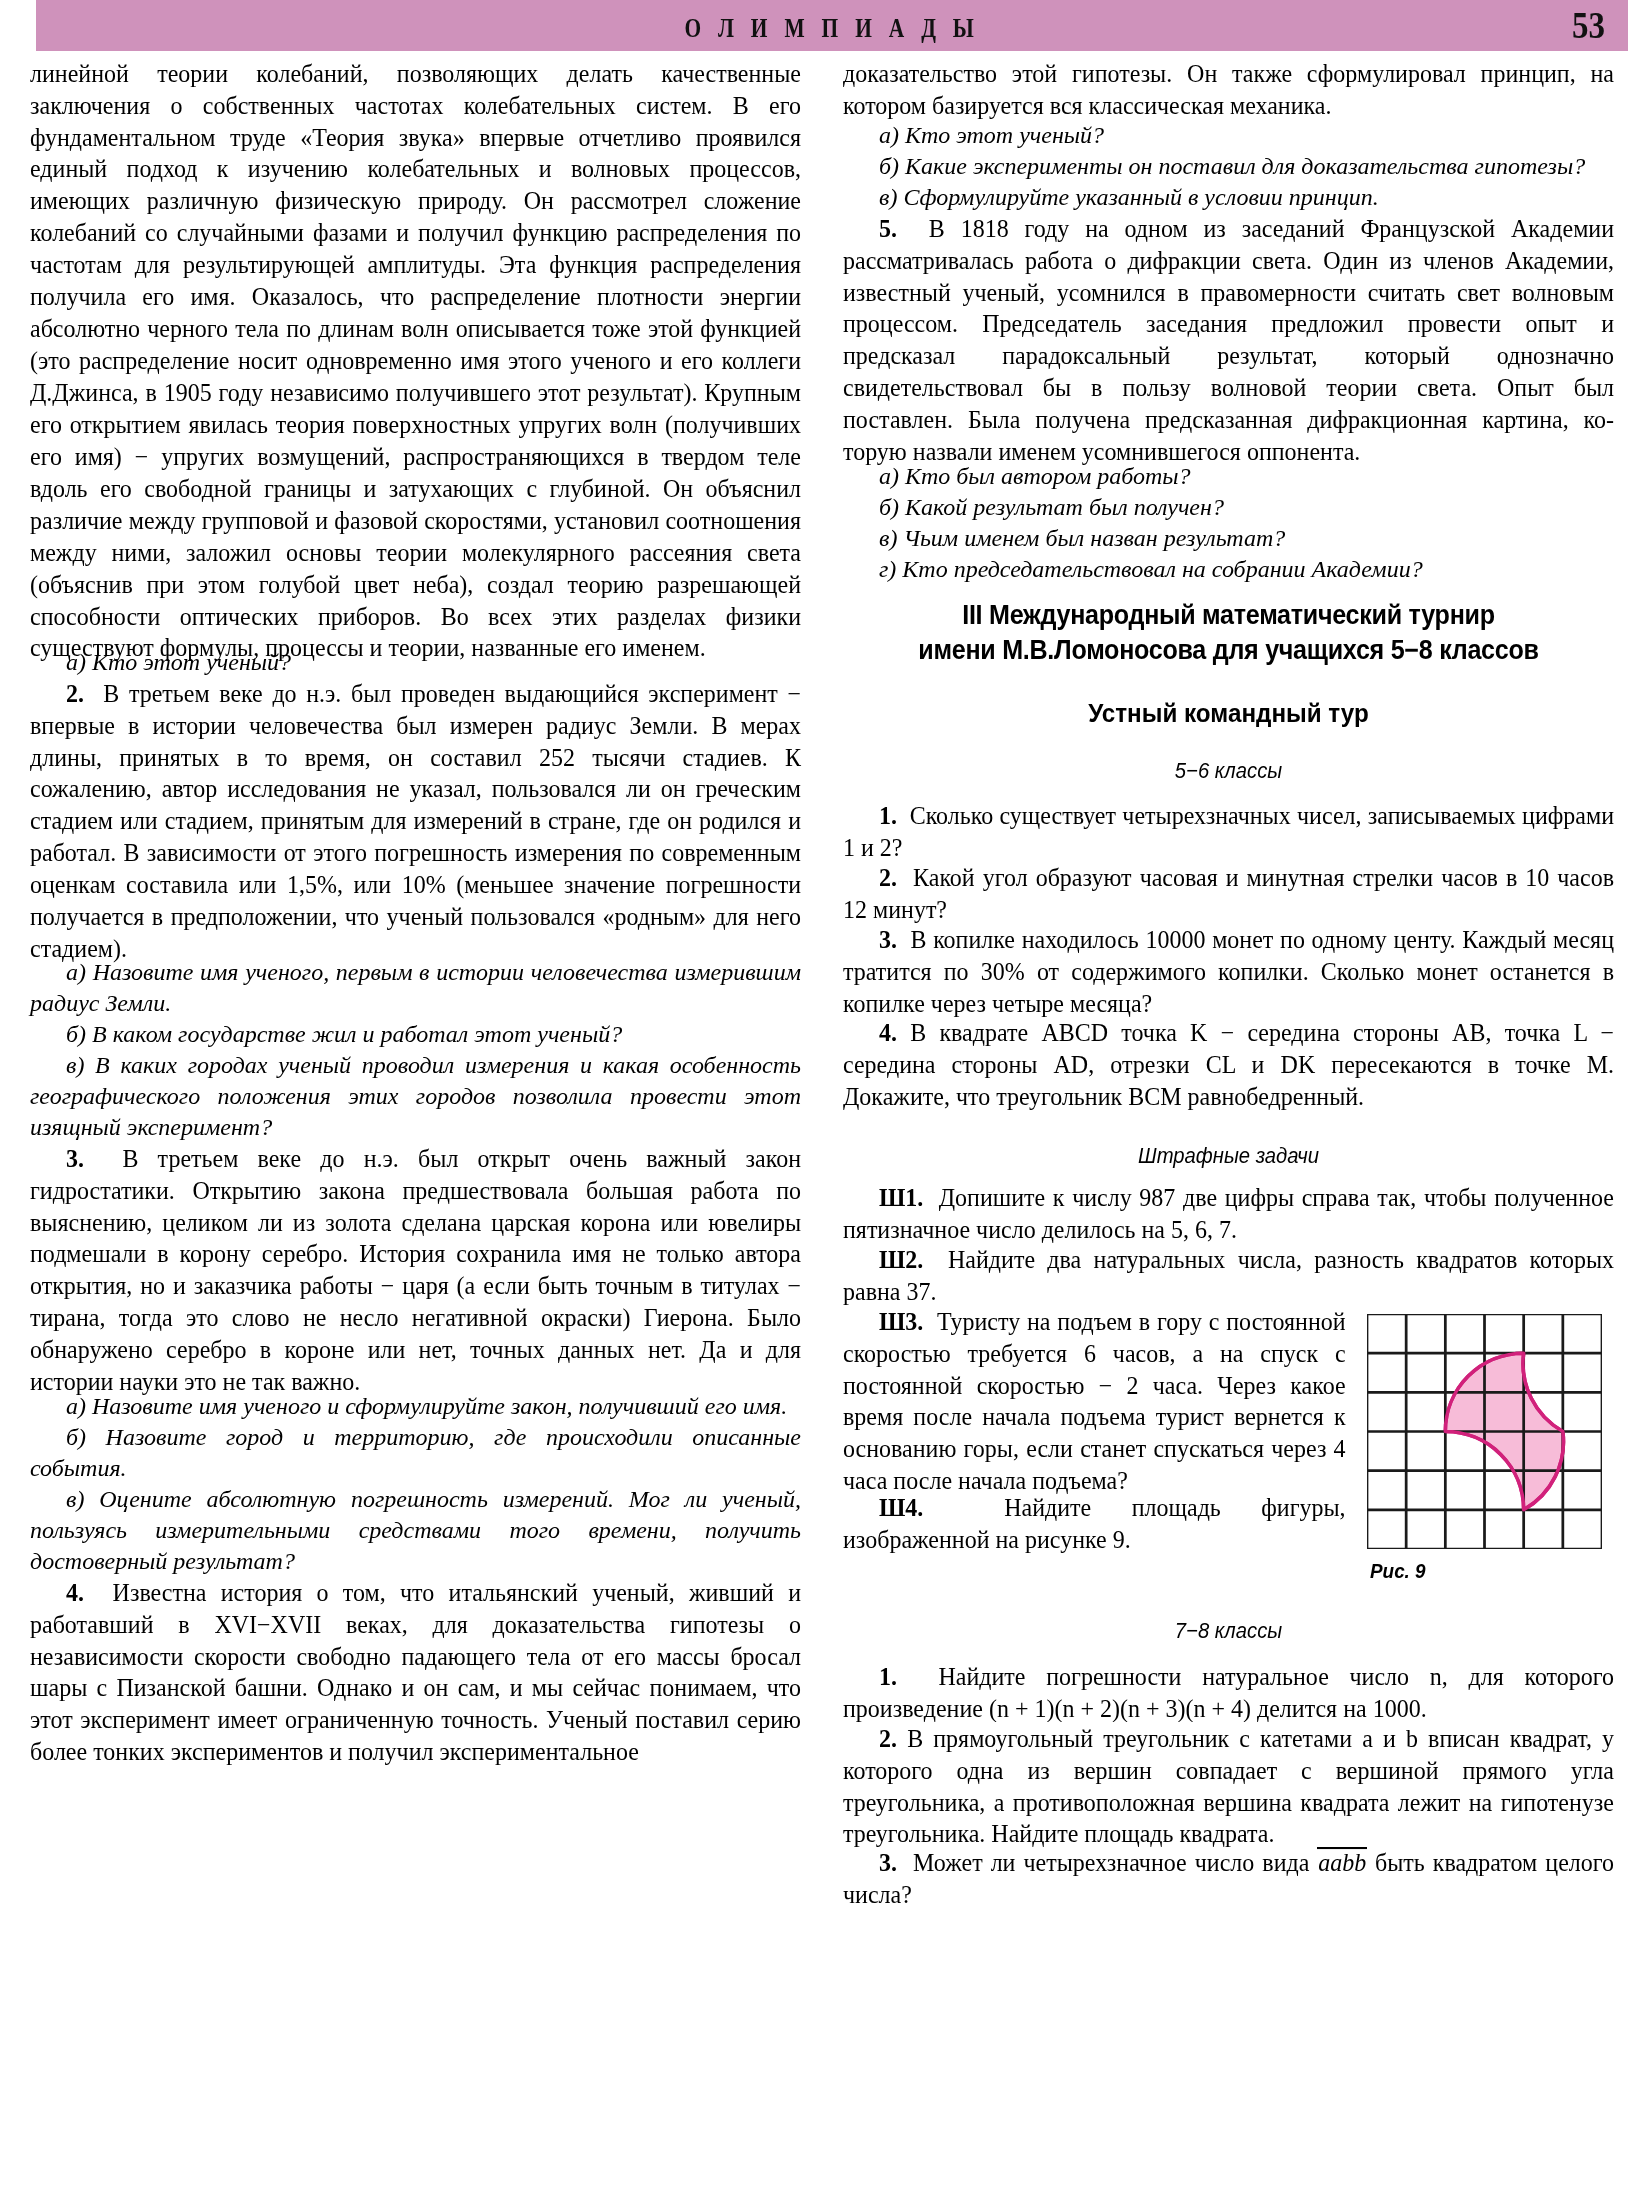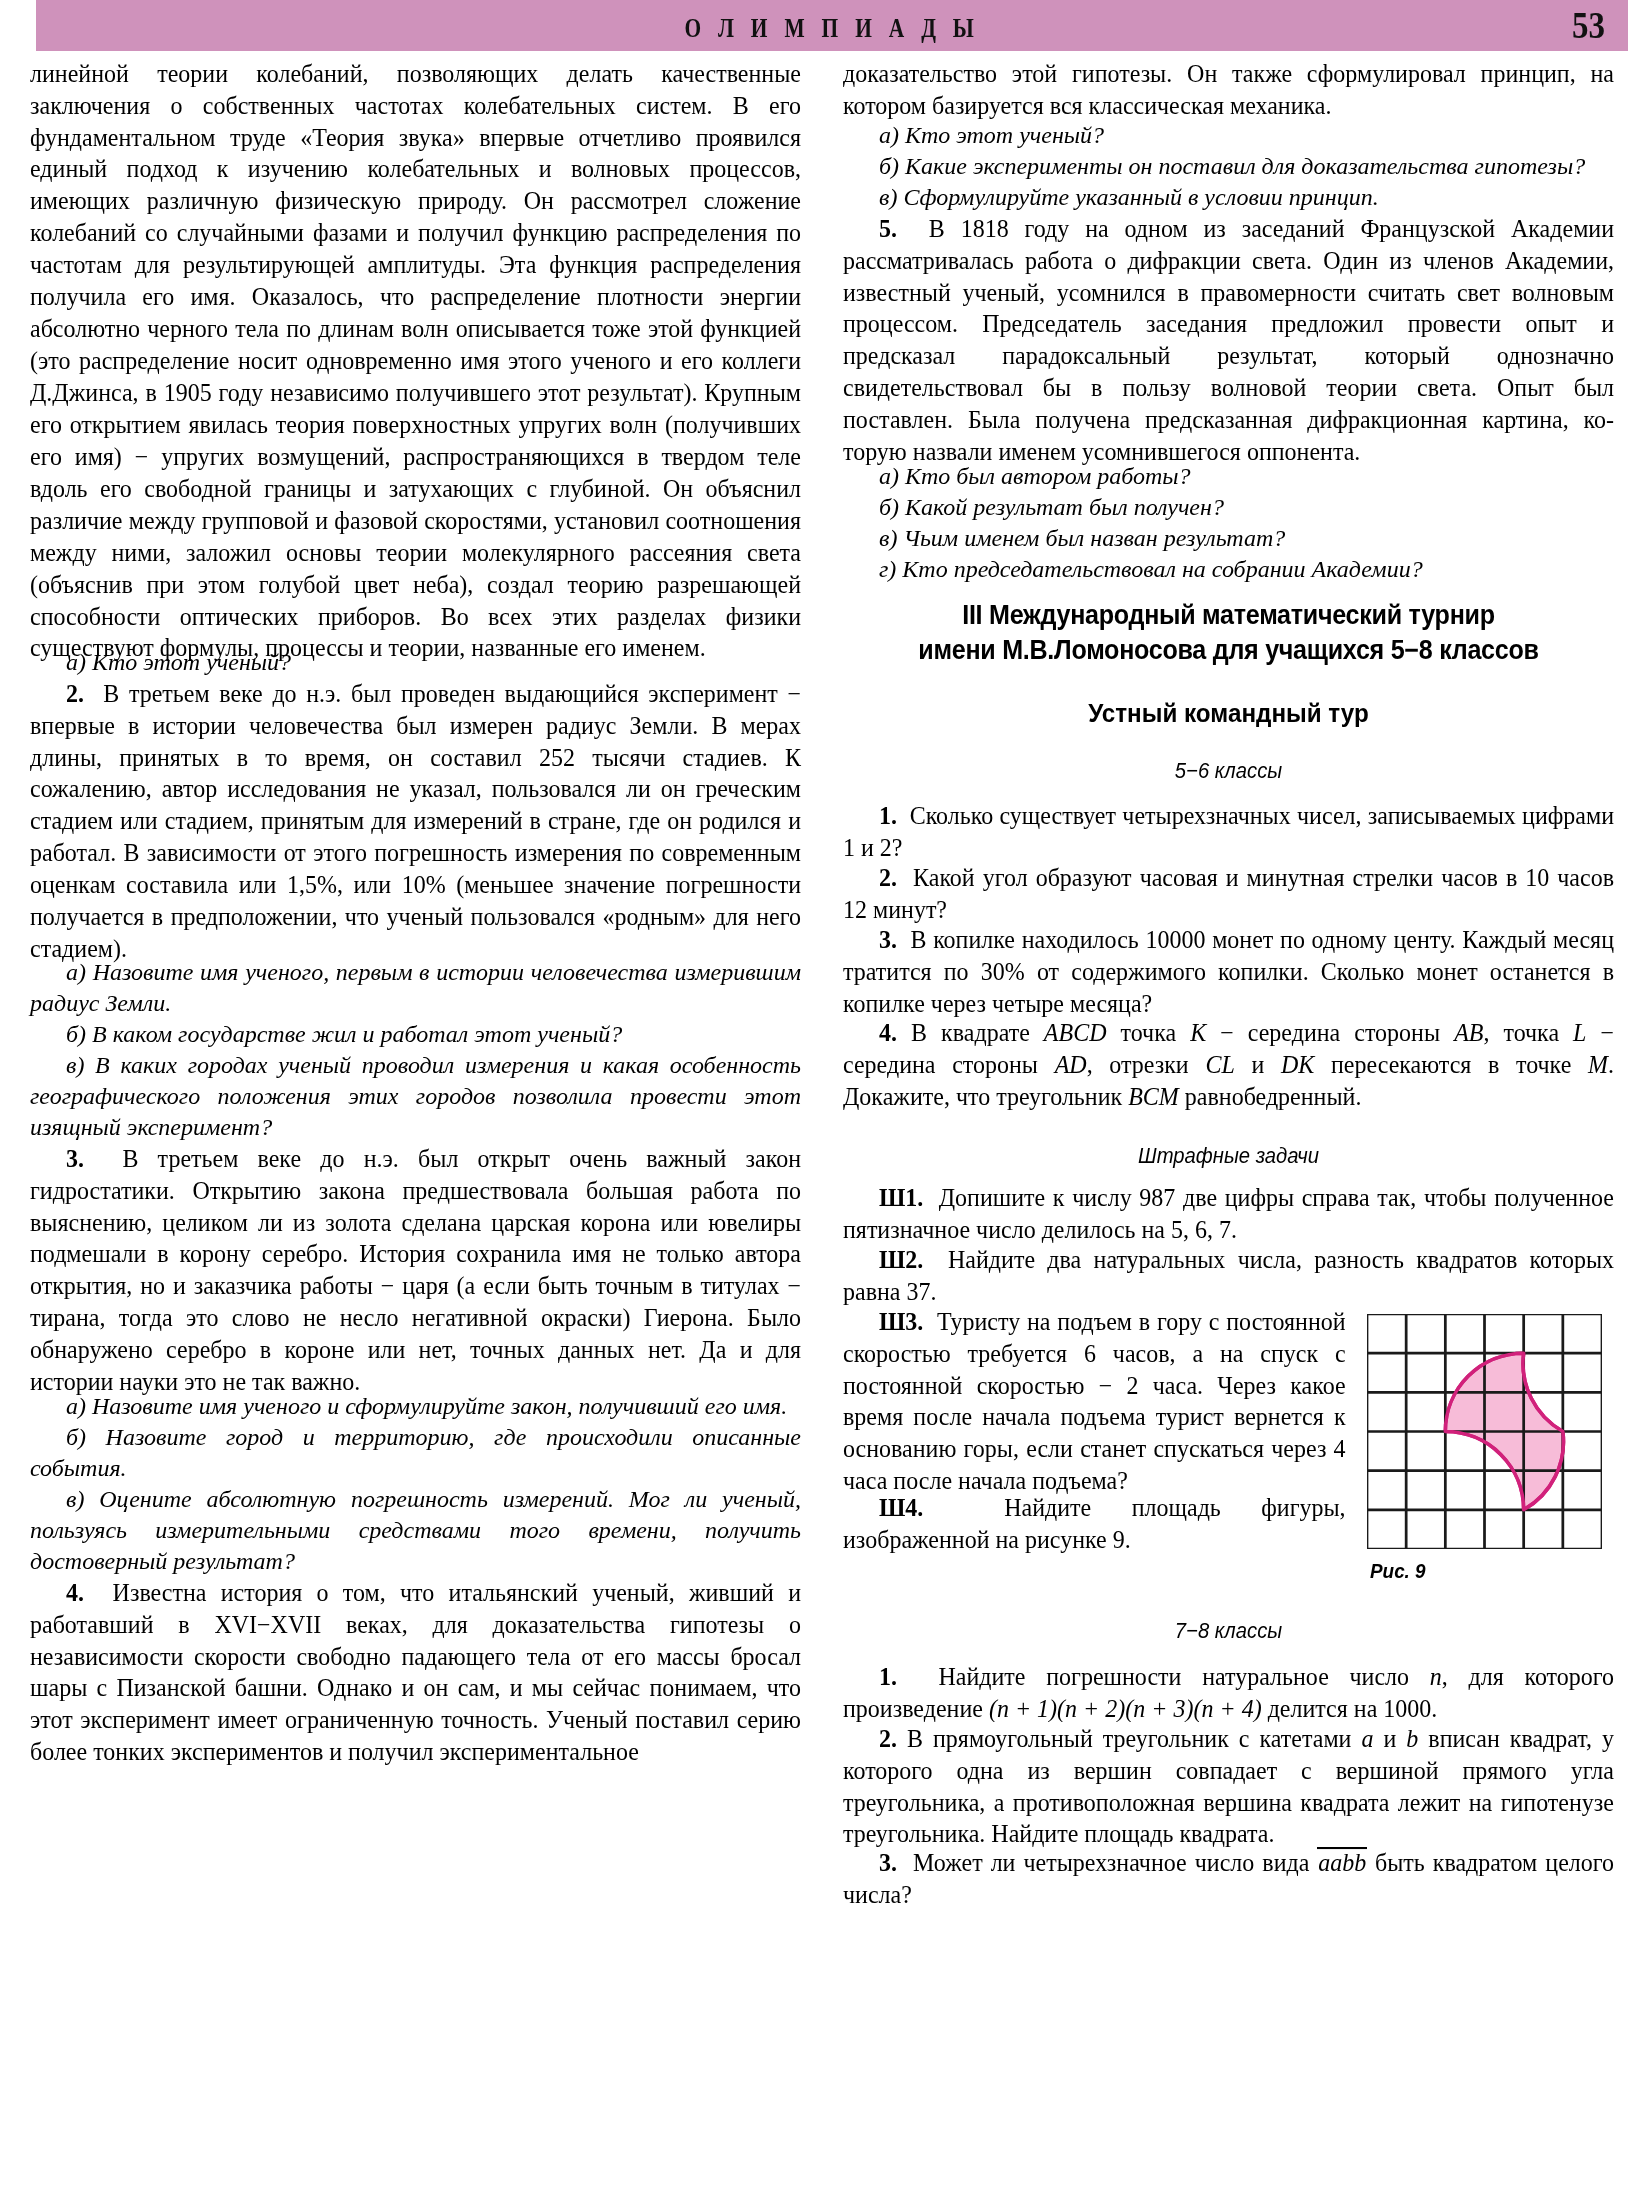--- a/index.html
+++ b/index.html
@@ -77,21 +77,21 @@
   p.body.ind { text-indent: 36px; }
   p.italic {
     margin: 0;
     font-size: 24px;
     line-height: 31px;
     font-style: italic;
     text-align: justify;
     text-indent: 36px;
   }
   .num { font-weight: 700; }
-  .mi { font-style: italic; }
+  .mi { }
   .over { border-top: 2px solid #000; padding: 0 0.8px; font-style: italic; }
 
   
   .tourney-title {
     margin: 13px 0 0 0;
     font-family: "Liberation Sans", "DejaVu Sans", sans-serif;
     font-weight: 700;
     font-size: 27px;
     line-height: 35px;
     text-align: center;

